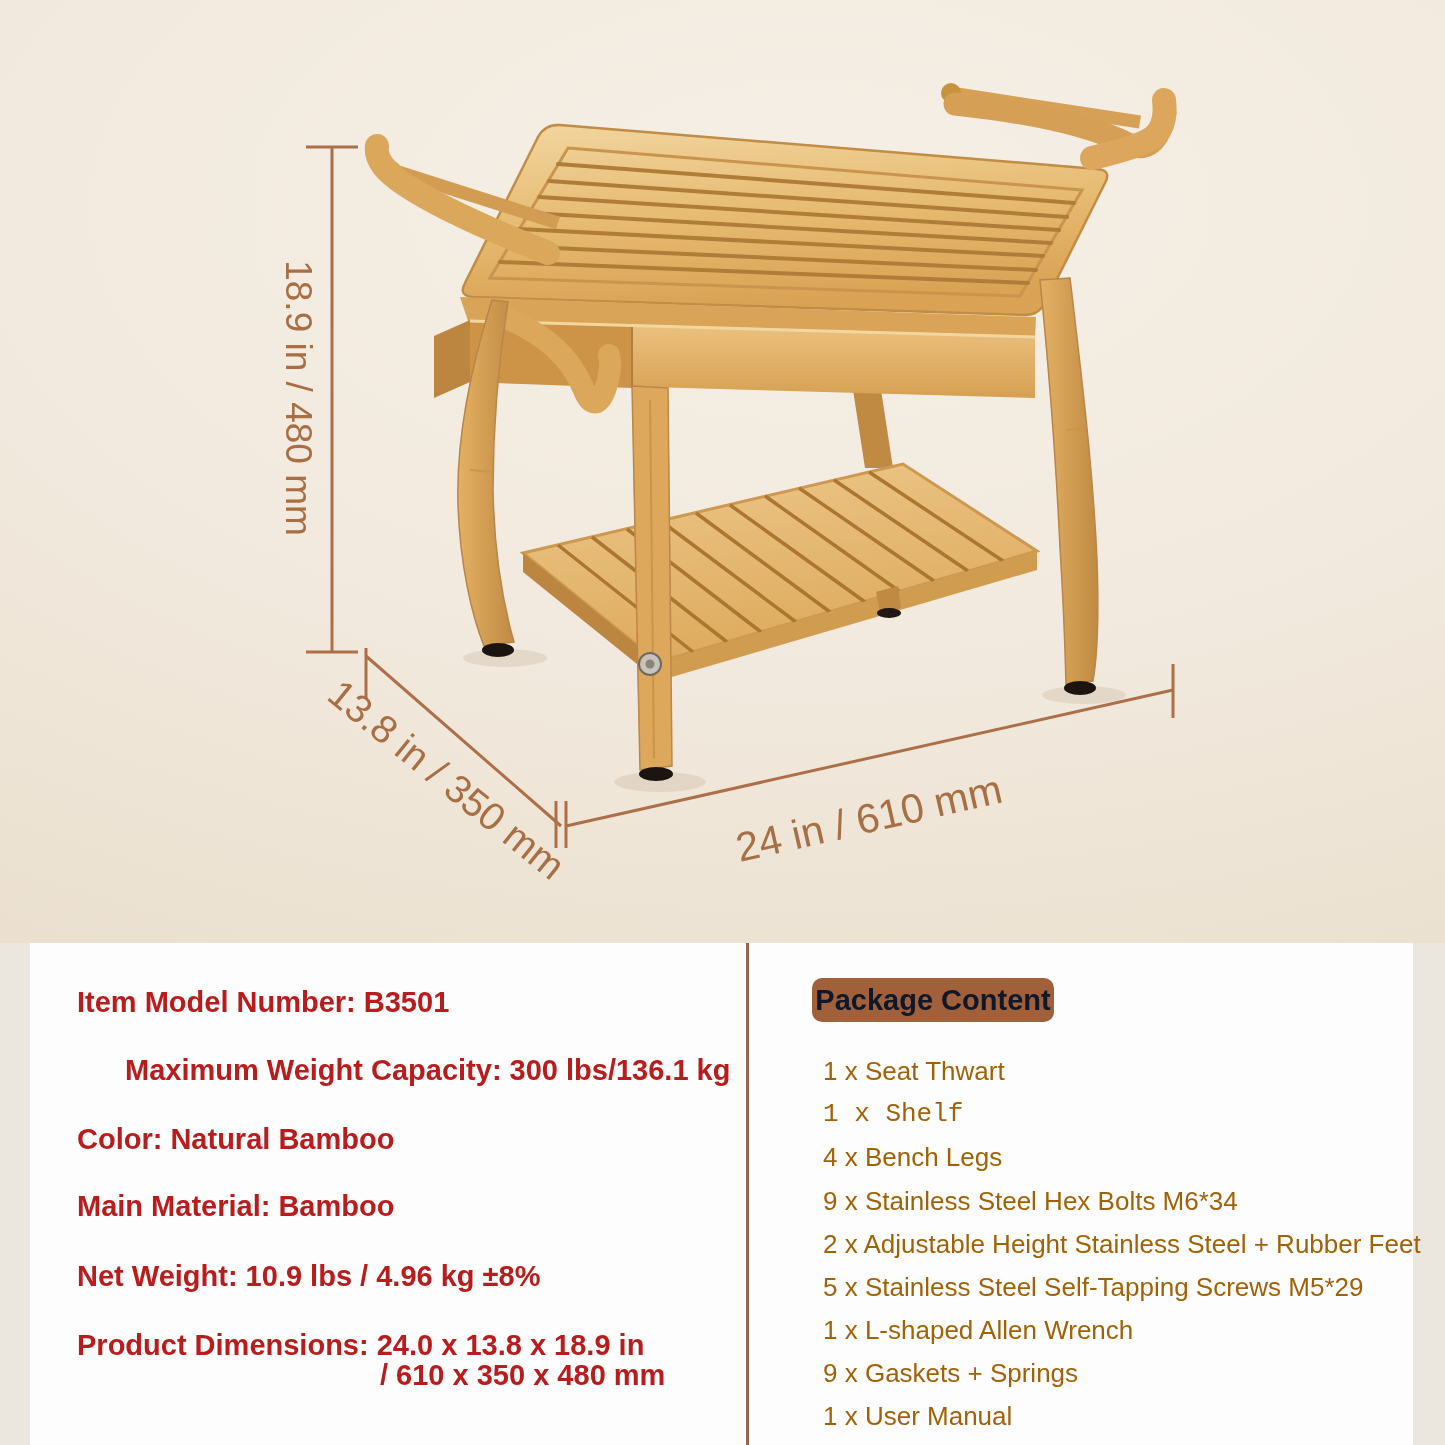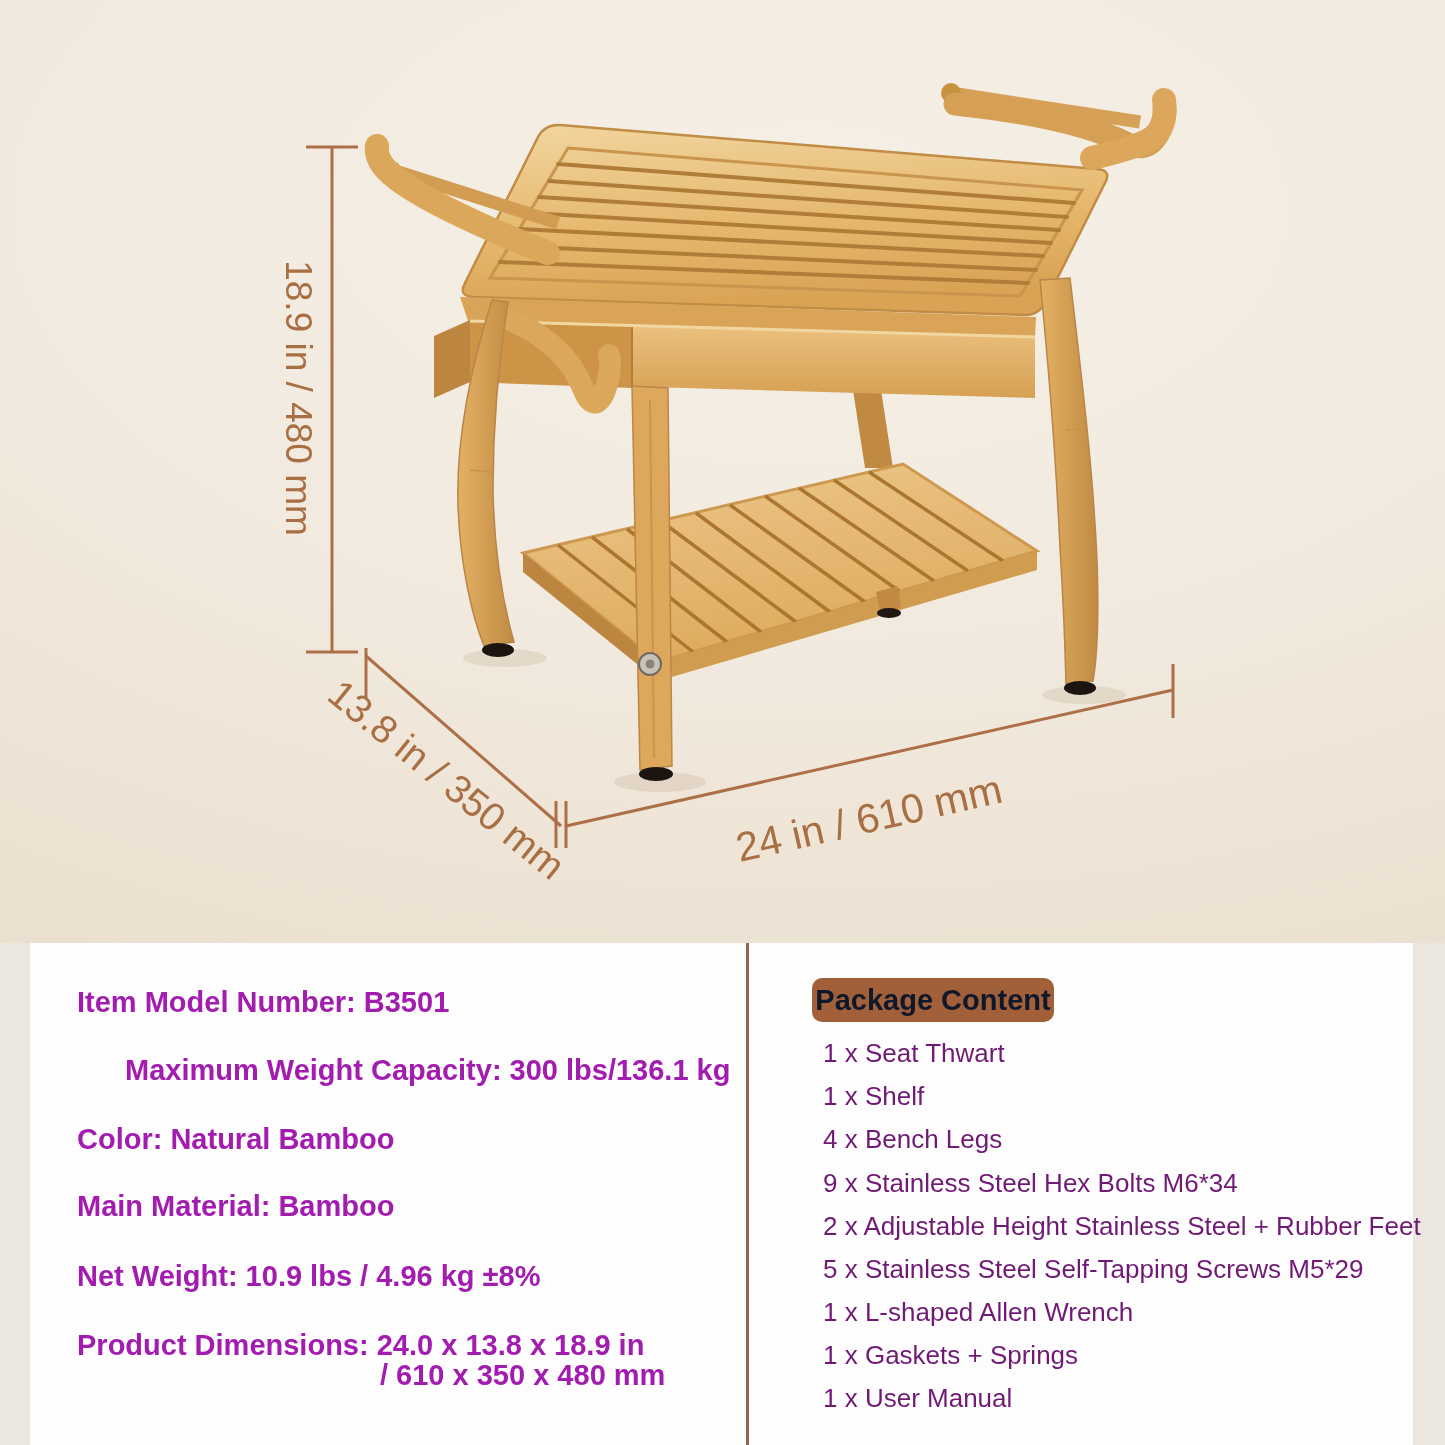--- a/index.html
+++ b/index.html
@@ -19,32 +19,32 @@
     font-family:"Liberation Sans", sans-serif;
   }
   
   .info-bg{position:absolute;left:0;top:943px;width:1445px;height:502px;background:#ebe7de;}
   .card{position:absolute;background:#fdfdfd;}
   .card-left{left:30px;top:943px;width:717px;height:502px;}
   .card-right{left:747px;top:943px;width:666px;height:502px;}
   .v-divider{position:absolute;left:746px;top:943px;width:3px;height:502px;background:#966750;}
   .spec-line{
     position:absolute;left:77px;
-    font-size:29px;font-weight:bold;color:#a21caf;white-space:nowrap;
+    font-size:29px;font-weight:bold;color:#b91c1c;white-space:nowrap;
     letter-spacing:0px;
   }
   .pill{
     position:absolute;left:812px;top:978px;width:242px;height:44px;
     background:#a2603a;border-radius:10px;
     display:flex;align-items:center;justify-content:center;
     color:#0f172a;font-size:29px;font-weight:bold;white-space:nowrap;
   }
   .pkg-item{
     position:absolute;left:823px;
-    font-size:26px;color:#701a75;white-space:nowrap;
+    font-size:26px;color:#a16207;white-space:nowrap;margin-top:18px;
   }
 </style>
 </head>
 <body>
 
 <div class="stage">
 
   <div class="hero">
     <svg width="1445" height="943" viewBox="0 0 1445 943">
       <defs>
@@ -186,22 +186,22 @@
   <div class="spec-line" style="top:986px;">Item Model Number: B3501</div>
   <div class="spec-line" style="top:1054px;margin-left:48px;">Maximum Weight Capacity: 300 lbs/136.1 kg</div>
   <div class="spec-line" style="top:1123px;">Color: Natural Bamboo</div>
   <div class="spec-line" style="top:1190px;">Main Material: Bamboo</div>
   <div class="spec-line" style="top:1260px;">Net Weight: 10.9 lbs / 4.96 kg ±8%</div>
   <div class="spec-line" style="top:1329px;">Product Dimensions: 24.0 x 13.8 x 18.9 in</div>
   <div class="spec-line" style="top:1359px;left:380px;text-align:right;">/ 610 x 350 x 480 mm</div>
 
   <div class="pill">Package Content</div>
   <div class="pkg-item" style="top:1038px;">1 x Seat Thwart</div>
-  <div class="pkg-item" style="top:1081px;">1 x Shelf</div>
+  <div class="pkg-item" style="top:1081px;font-family:Liberation Mono, monospace;">1 x Shelf</div>
   <div class="pkg-item" style="top:1124px;">4 x Bench Legs</div>
   <div class="pkg-item" style="top:1168px;">9 x Stainless Steel Hex Bolts M6*34</div>
   <div class="pkg-item" style="top:1211px;">2 x Adjustable Height Stainless Steel + Rubber Feet</div>
   <div class="pkg-item" style="top:1254px;">5 x Stainless Steel Self-Tapping Screws M5*29</div>
   <div class="pkg-item" style="top:1297px;">1 x L-shaped Allen Wrench</div>
-  <div class="pkg-item" style="top:1340px;">1 x Gaskets + Springs</div>
+  <div class="pkg-item" style="top:1340px;">9 x Gaskets + Springs</div>
   <div class="pkg-item" style="top:1383px;">1 x User Manual</div>
 
 </div>
 
 </body></html>

